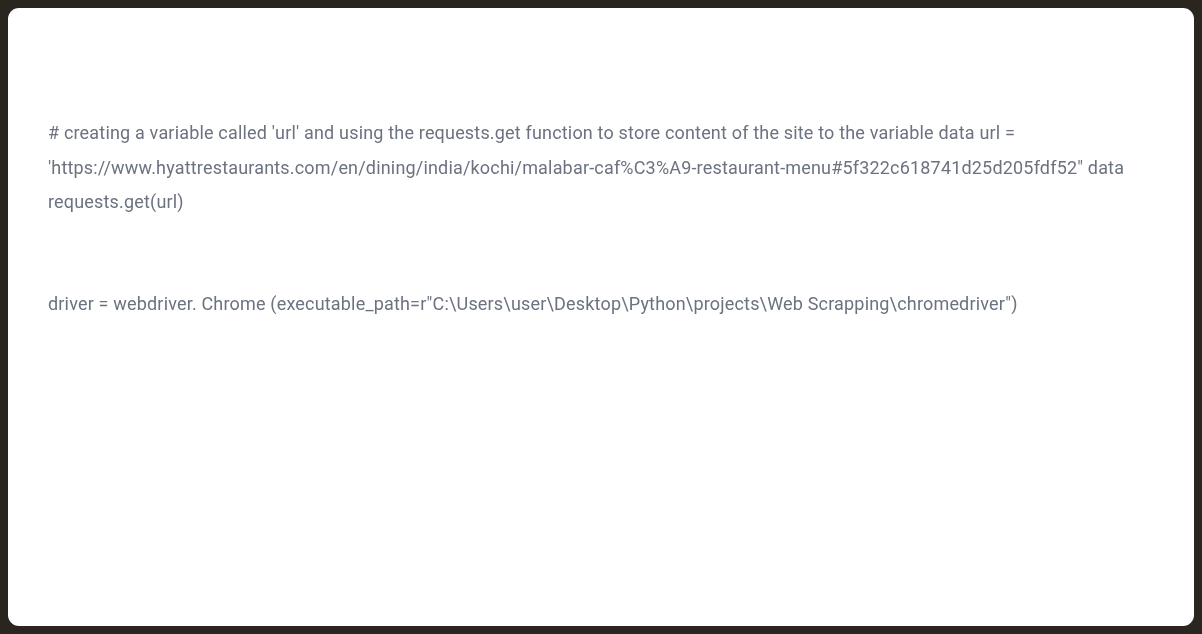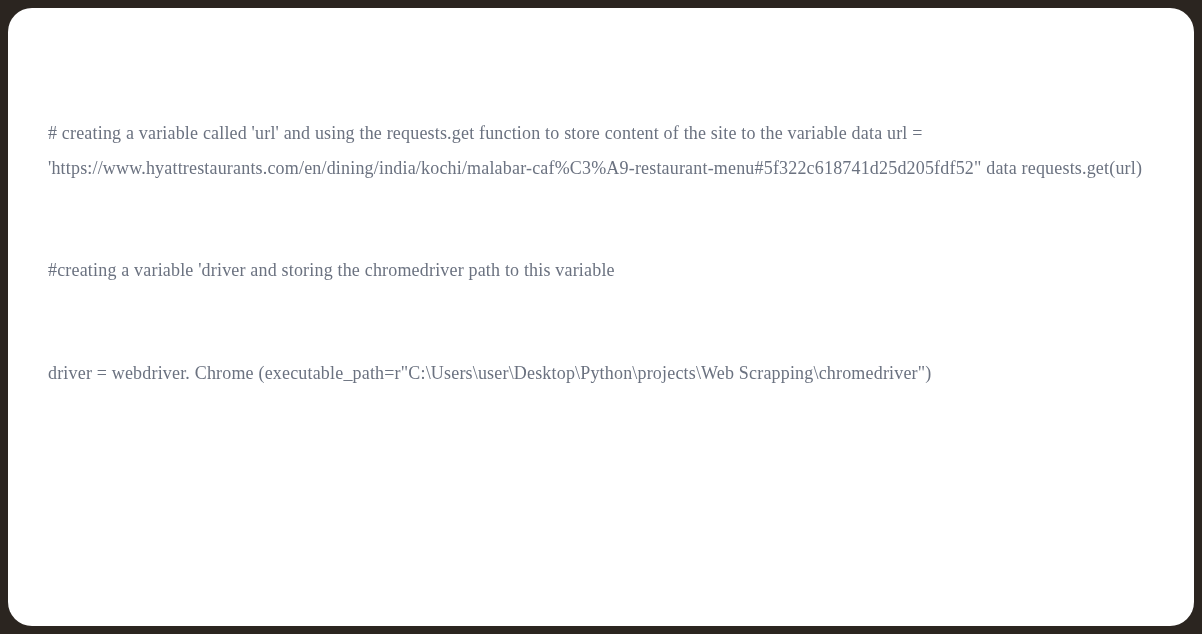--- a/index.html
+++ b/index.html
@@ -10,44 +10,42 @@
     body {
       background-color: #2b2520;
       width: 1202px;
       height: 634px;
       padding: 8px;
       font-family: -apple-system, BlinkMacSystemFont, 'Segoe UI', Roboto, sans-serif;
       overflow: hidden;
     }
     .card {
       background-color: #ffffff;
-      border-radius: 24px;
+      border-radius: 11px;
       width: 100%;
       height: 100%;
       padding: 40px 28px 40px 40px;
       overflow: hidden;
-      font-family: Liberation Serif, serif;
     }
     .code-content {
       color: #6b7280;
       font-size: 18px;
       line-height: 1.9;
       font-weight: 400;
       white-space: pre-wrap;
       word-wrap: break-word;
       letter-spacing: 0.01em;
     }
   </style>
 </head>
 <body>
 
 <div class="card">
   <div class="code-content">
     <div># creating a variable called 'url' and using the requests.get function to store content of the site to the variable data url = 'https://www.hyattrestaurants.com/en/dining/india/kochi/malabar-caf%C3%A9-restaurant-menu#5f322c618741d25d205fdf52" data requests.get(url)</div>
-    <div>#creating a variable 'driver and storing the chromedriver path to this variable</div>
     <div>driver = webdriver. Chrome (executable_path=r"C:\Users\user\Desktop\Python\projects\Web Scrapping\chromedriver")</div>
     
     
     
     
     
     
     
     
     

